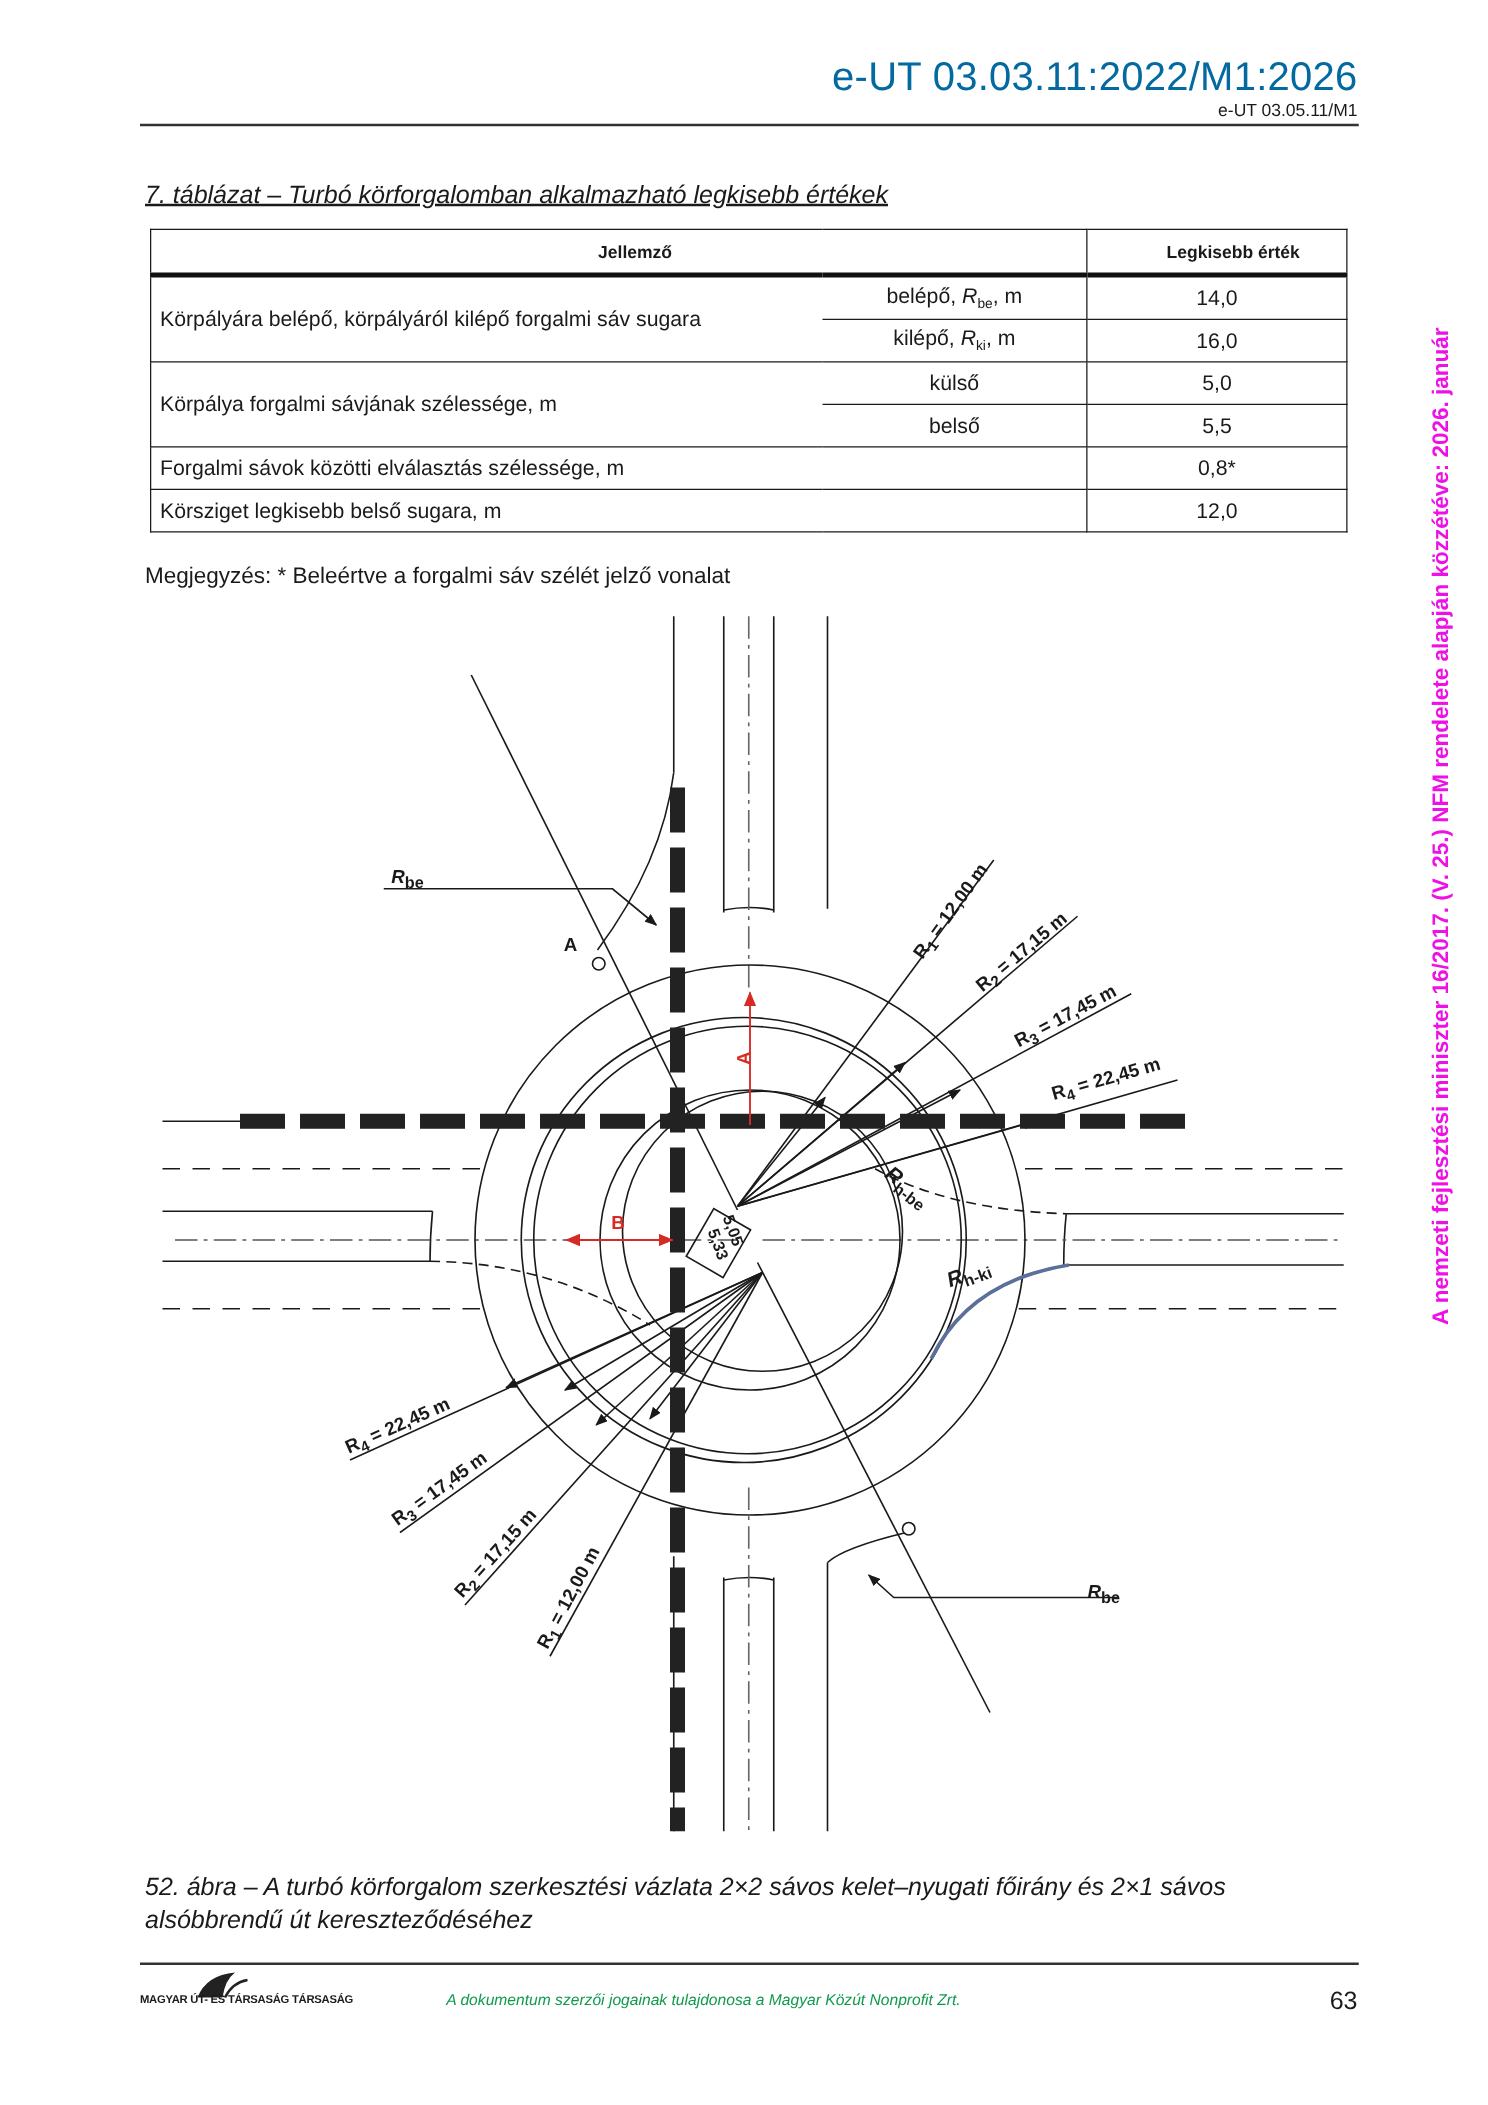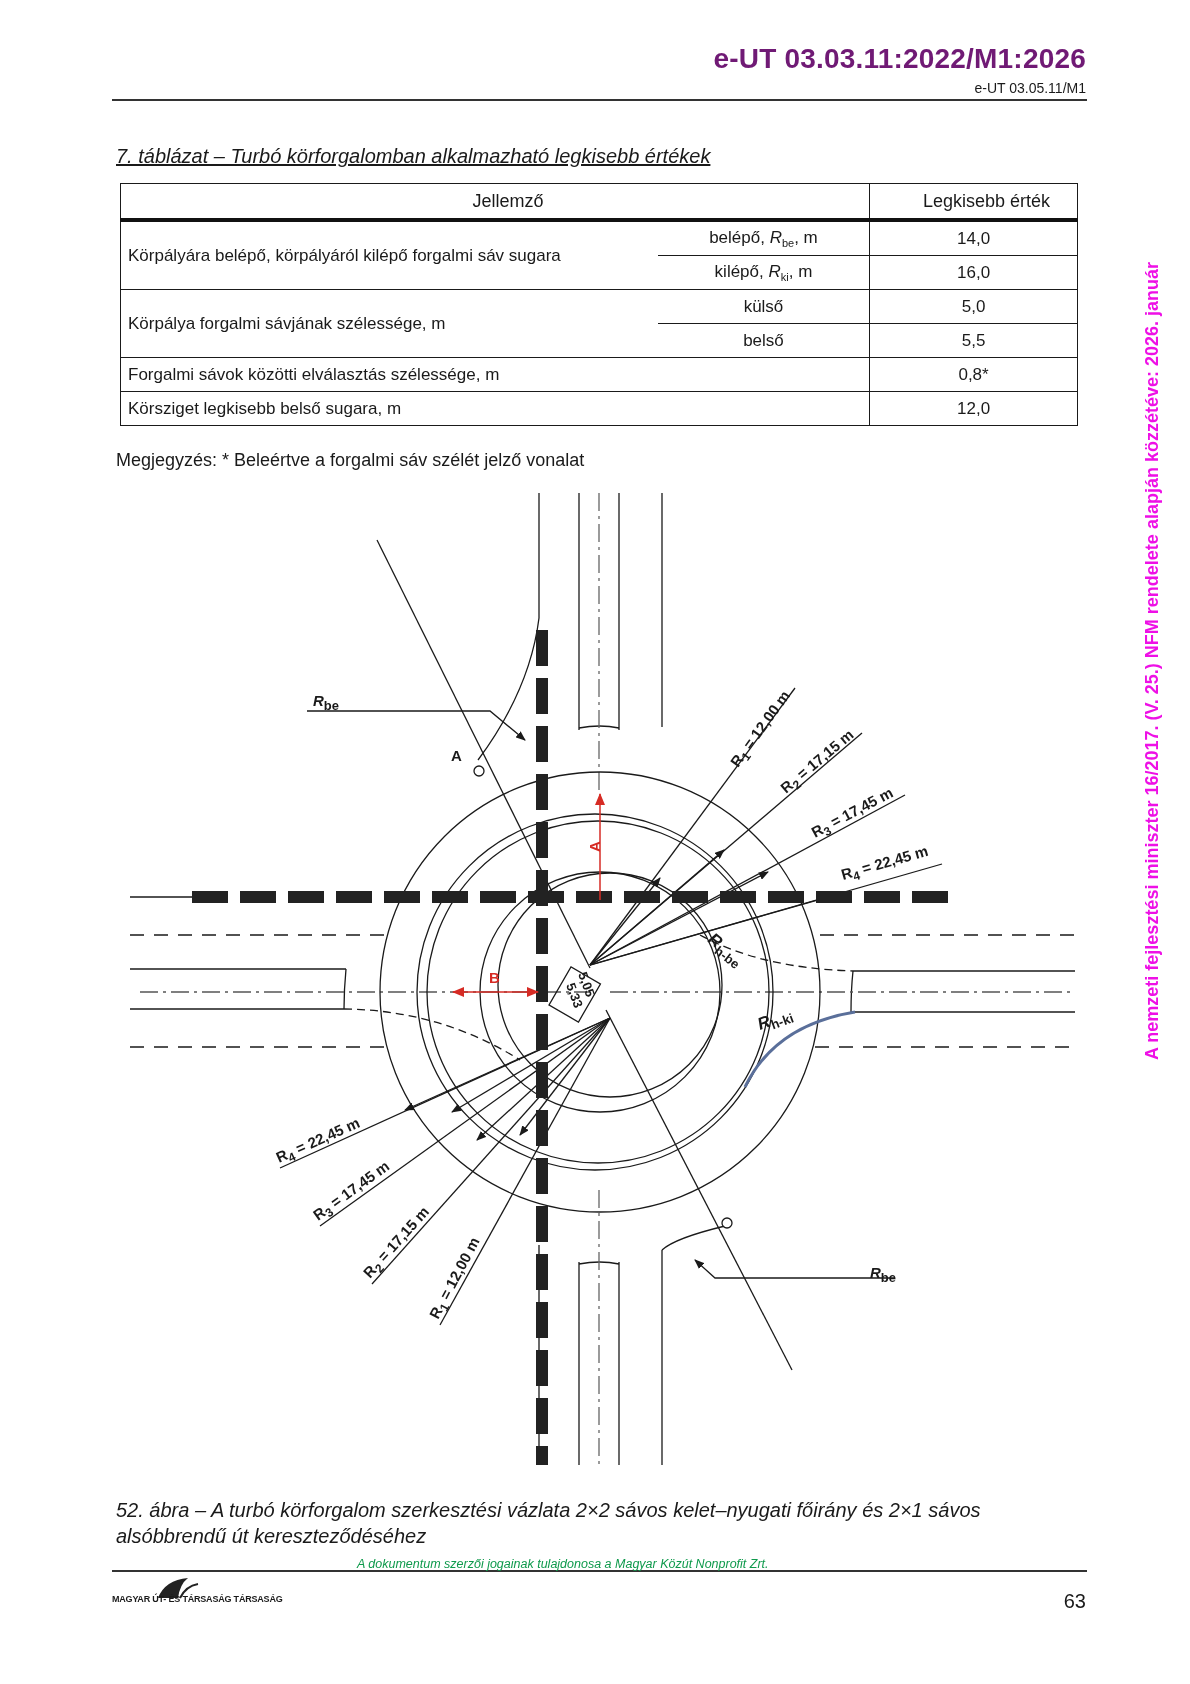--- a/index.html
+++ b/index.html
@@ -1,33 +1,33 @@
 <!DOCTYPE html>
 <html><head>
 <meta charset="utf-8">
 <style>
   html, body { margin: 0; padding: 0; background: #ffffff; }
   body { width: 1190px; height: 1684px; position: relative; overflow: hidden;
          font-family: "Liberation Sans", sans-serif; color: #1a1a1a; }
   .abs { position: absolute; }
-  .hdr-code { right: 104px; top: 43px; font-size: 28px; font-weight: bold; color: #701a75; letter-spacing: 0.2px; }
+  .hdr-code { right: 104px; top: 43px; font-size: 32px; font-weight: normal; color: #0369a1; letter-spacing: 0.2px; }
   .hdr-sub { right: 104px; top: 80px; font-size: 14px; color: #1a1a1a; }
   .hdr-rule { left: 112px; top: 99px; width: 975px; height: 2px; background: #333; }
   .tbl-title { left: 116px; top: 145px; font-size: 20px; font-style: italic; text-decoration: underline; }
   table.spec { position: absolute; left: 120px; top: 183px; width: 958px; border-collapse: collapse; font-size: 17px; }
   table.spec td, table.spec th { border: 1.5px solid #1a1a1a; padding: 0 7px; height: 33px; }
-  table.spec th { font-size: 18px; font-weight: normal; height: 34px; border-bottom: 4px solid #111; padding-left: 33px; }
+  table.spec th { font-size: 14px; font-weight: bold; height: 34px; border-bottom: 4px solid #111; padding-left: 33px; }
   .c { text-align: center; }
   .note { left: 116px; top: 450px; font-size: 18px; }
   .sidebar { left: 1142px; top: 1060px; width: 900px; transform-origin: 0 0; transform: rotate(-90deg);
              color: #ee10e6; font-weight: bold; font-size: 18px; white-space: nowrap; }
   .caption { left: 116px; top: 1497px; width: 960px; font-size: 20px; font-style: italic; line-height: 26px; }
   .foot-rule { left: 112px; top: 1570px; width: 975px; height: 2px; background: #333; }
   .foot-logo-text { left: 112px; top: 1594px; font-size: 9px; font-weight: bold; letter-spacing: -0.2px; }
-  .foot-copy { left: 357px; top: 1557px; font-size: 12.5px; font-style: italic; color: #0f9a4c; }
+  .foot-copy { left: 357px; top: 1593px; font-size: 12.5px; font-style: italic; color: #0f9a4c; }
   .foot-page { right: 104px; top: 1590px; font-size: 20px; }
   svg text { font-family: "Liberation Sans", sans-serif; }
 </style>
 </head>
 <body>
 
 <div class="abs hdr-code">e-UT 03.03.11:2022/M1:2026</div>
 <div class="abs hdr-sub">e-UT 03.05.11/M1</div>
 <div class="abs hdr-rule"></div>
 

